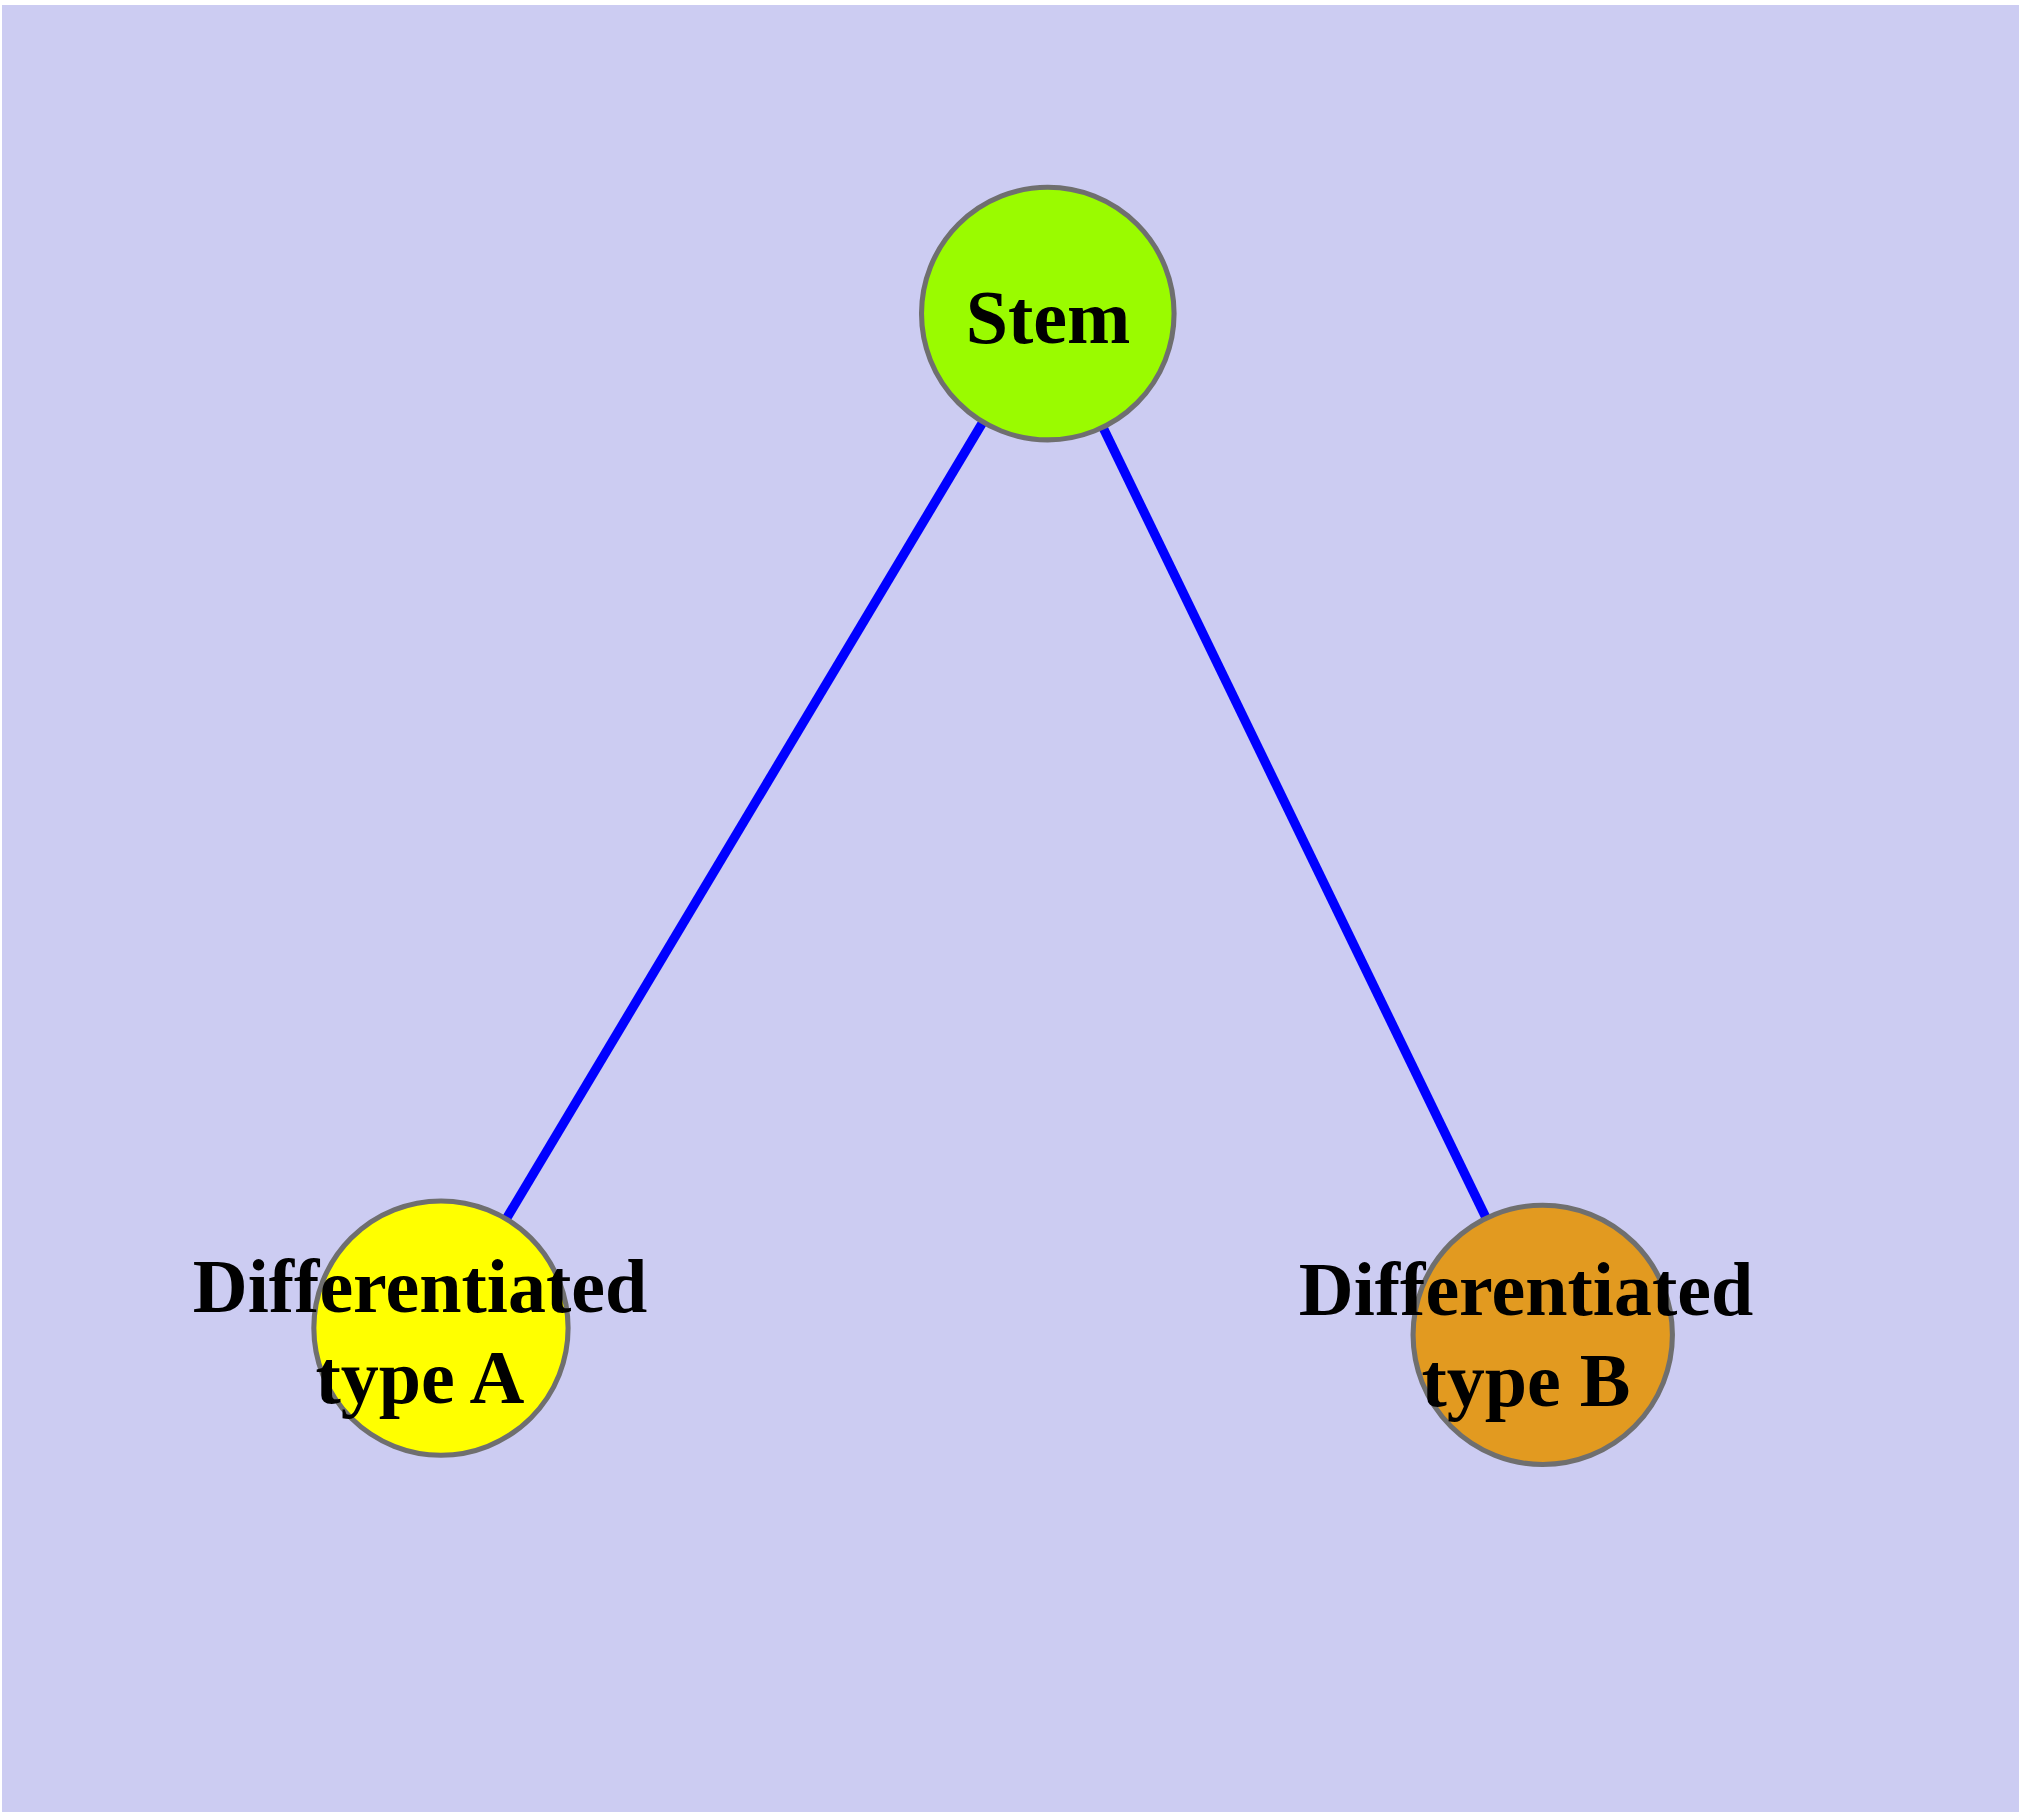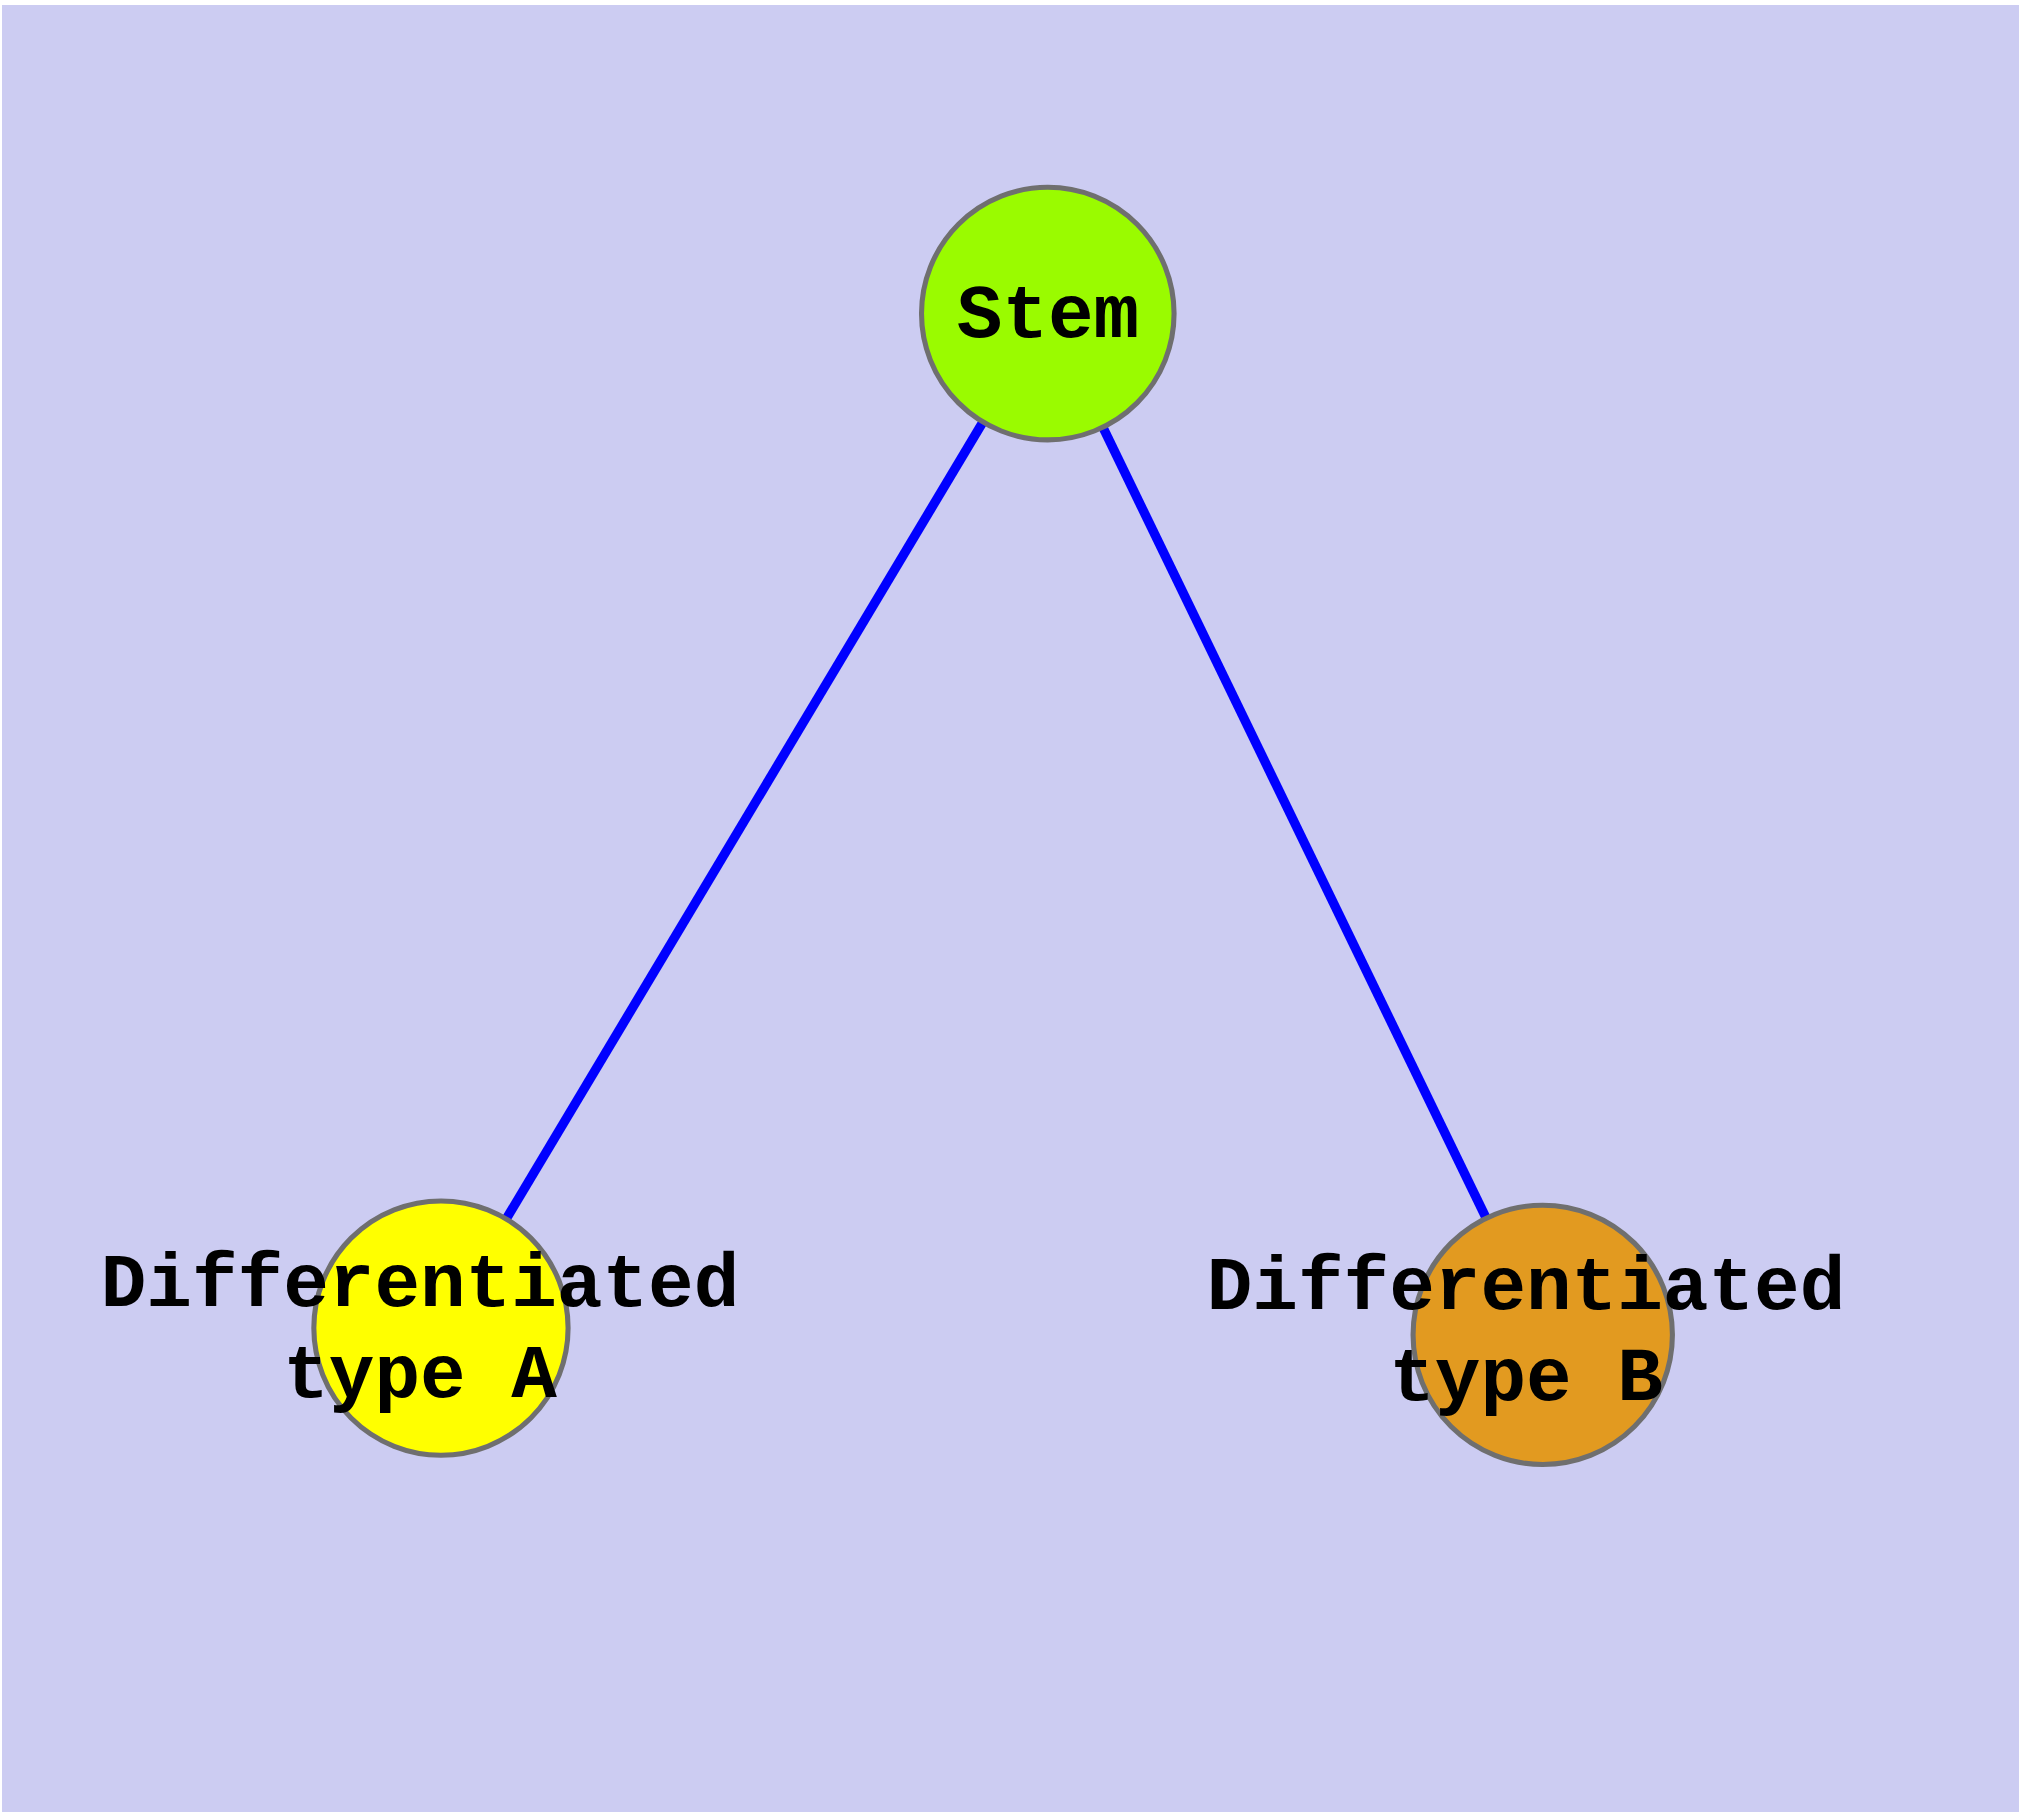--- a/index.html
+++ b/index.html
@@ -4,21 +4,21 @@
 <style>
   html, body {
     margin: 0;
     padding: 0;
     background: #ffffff;
   }
   .page {
     position: relative;
     overflow: hidden;
     background: #ffffff;
-    font-family: Liberation Mono, monospace;
+    font-family: Liberation Serif, serif;
   }
   .plot-bg {
     position: absolute;
     left: 1.7px;
     top: 5.1px;
     right: 1.7px;
     bottom: 0;
   }
   svg.graph {
     position: absolute;

